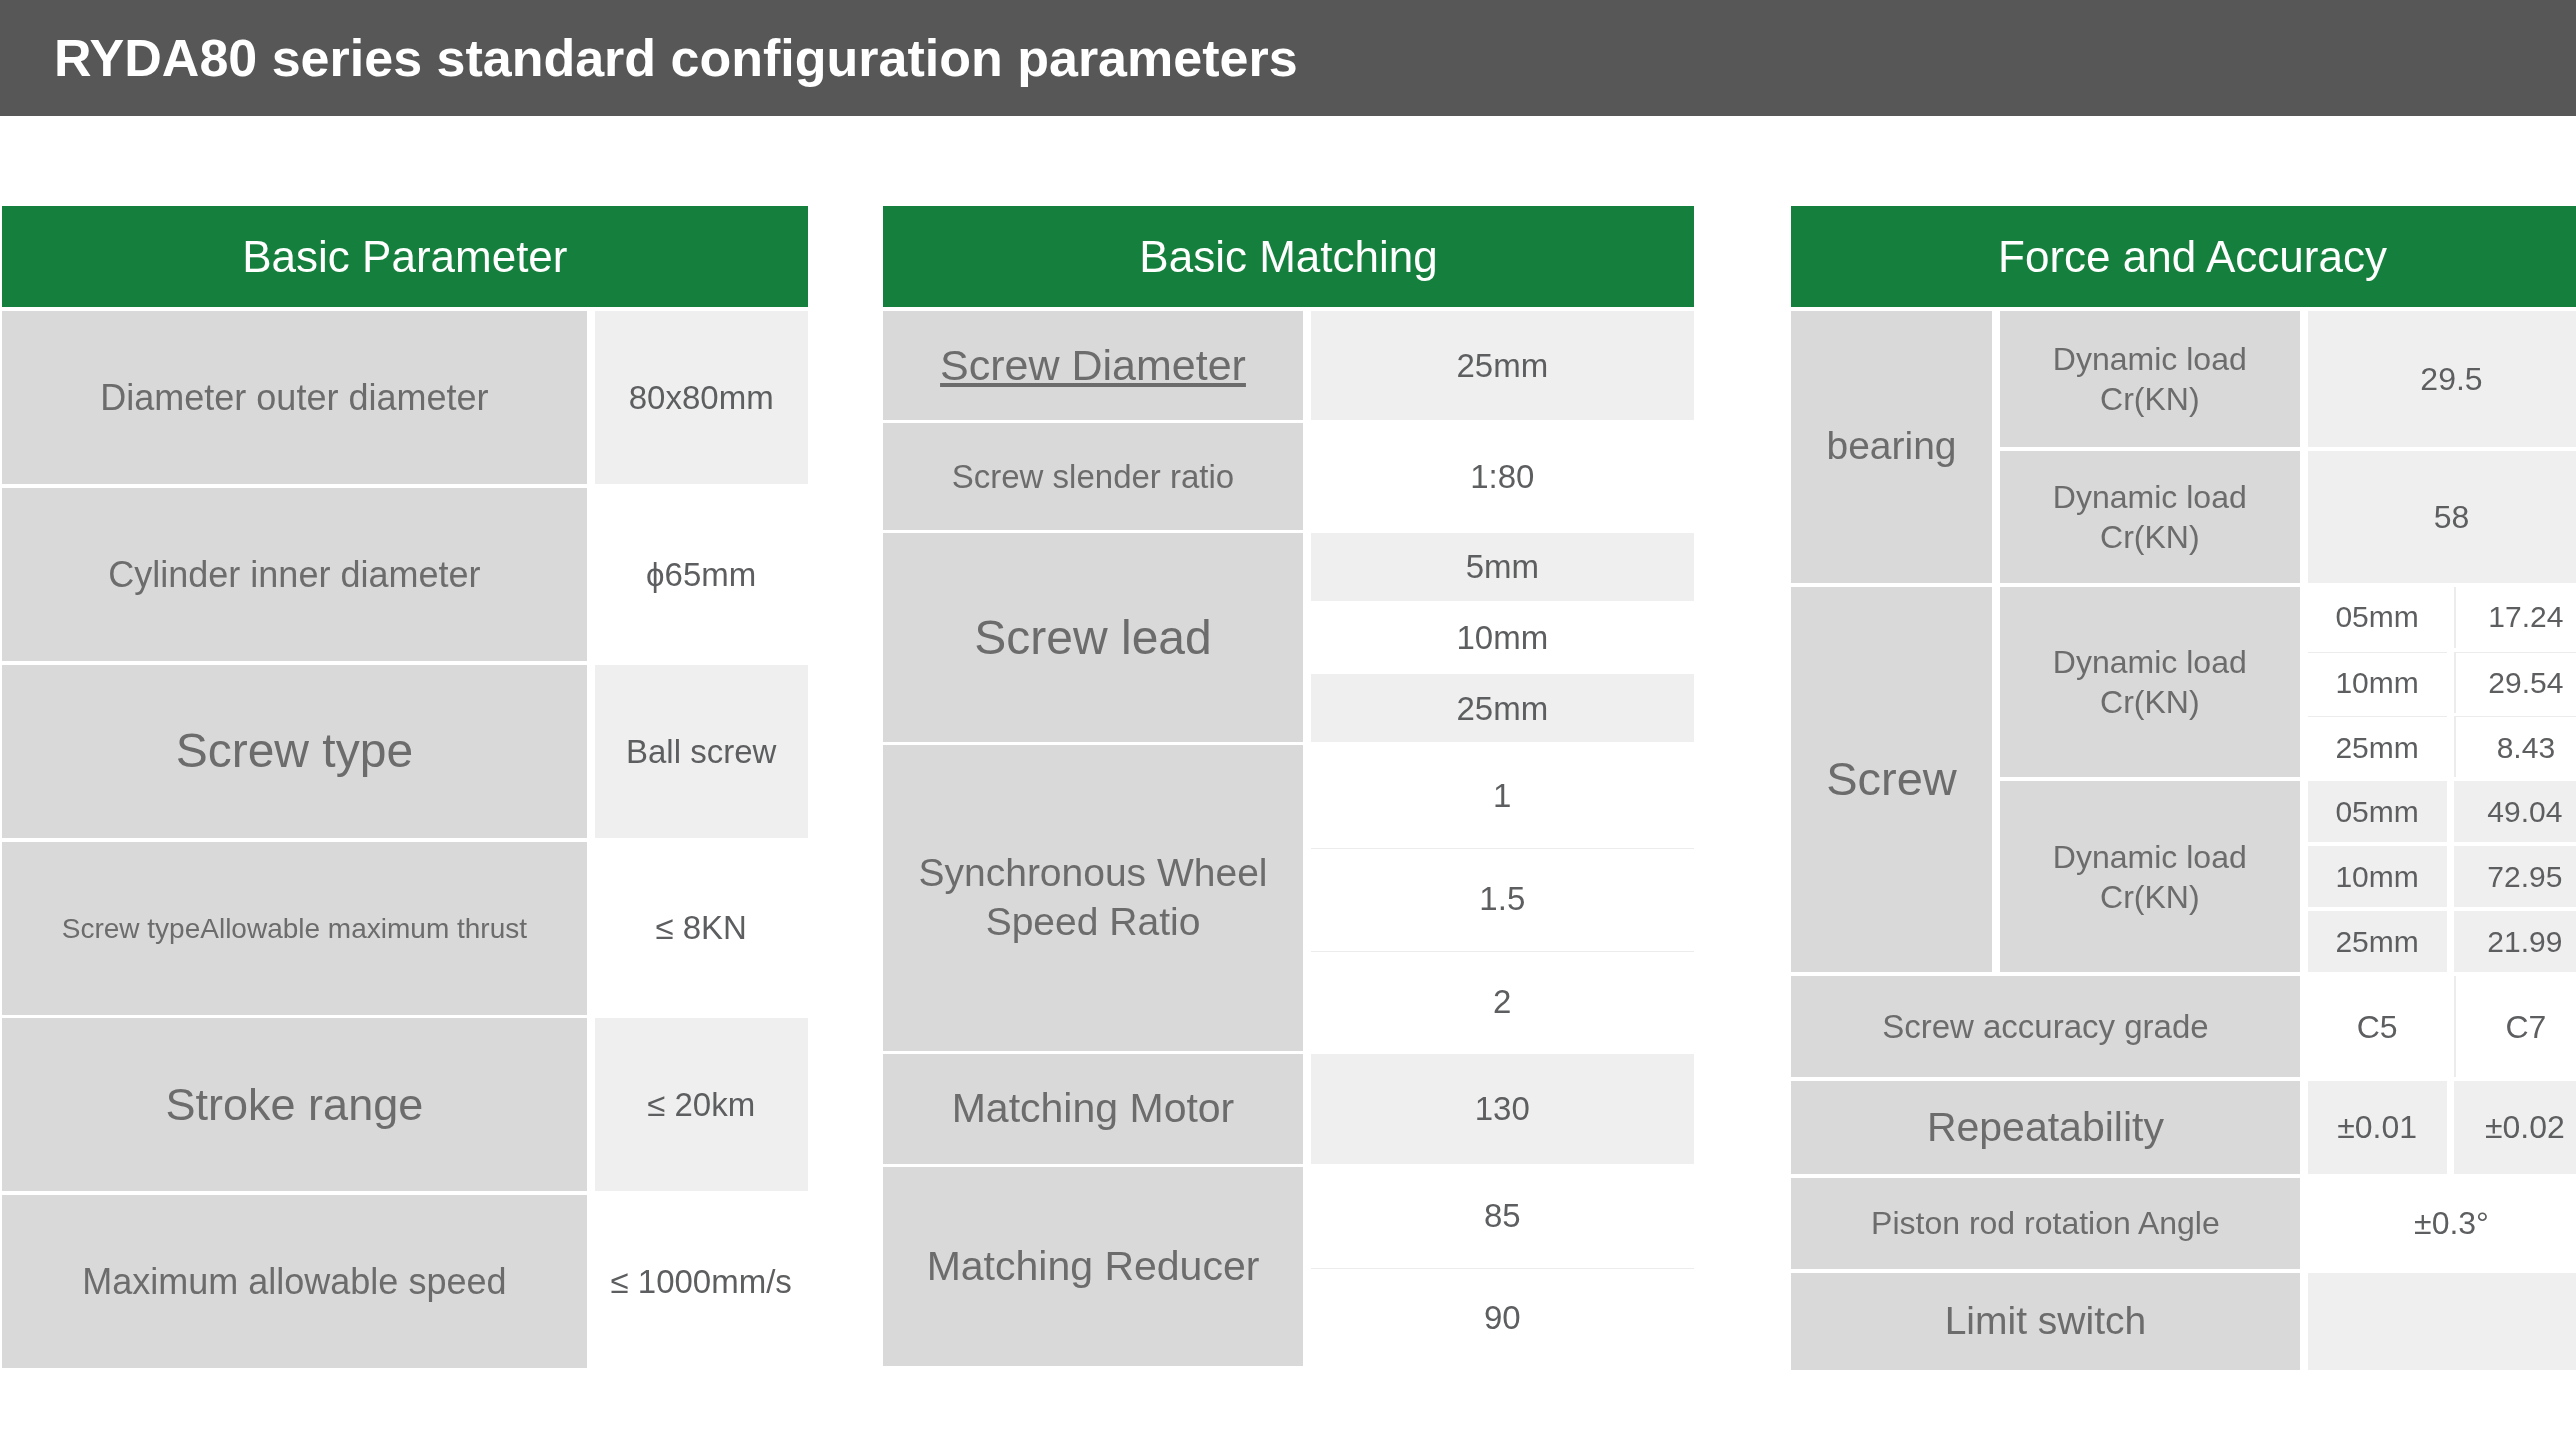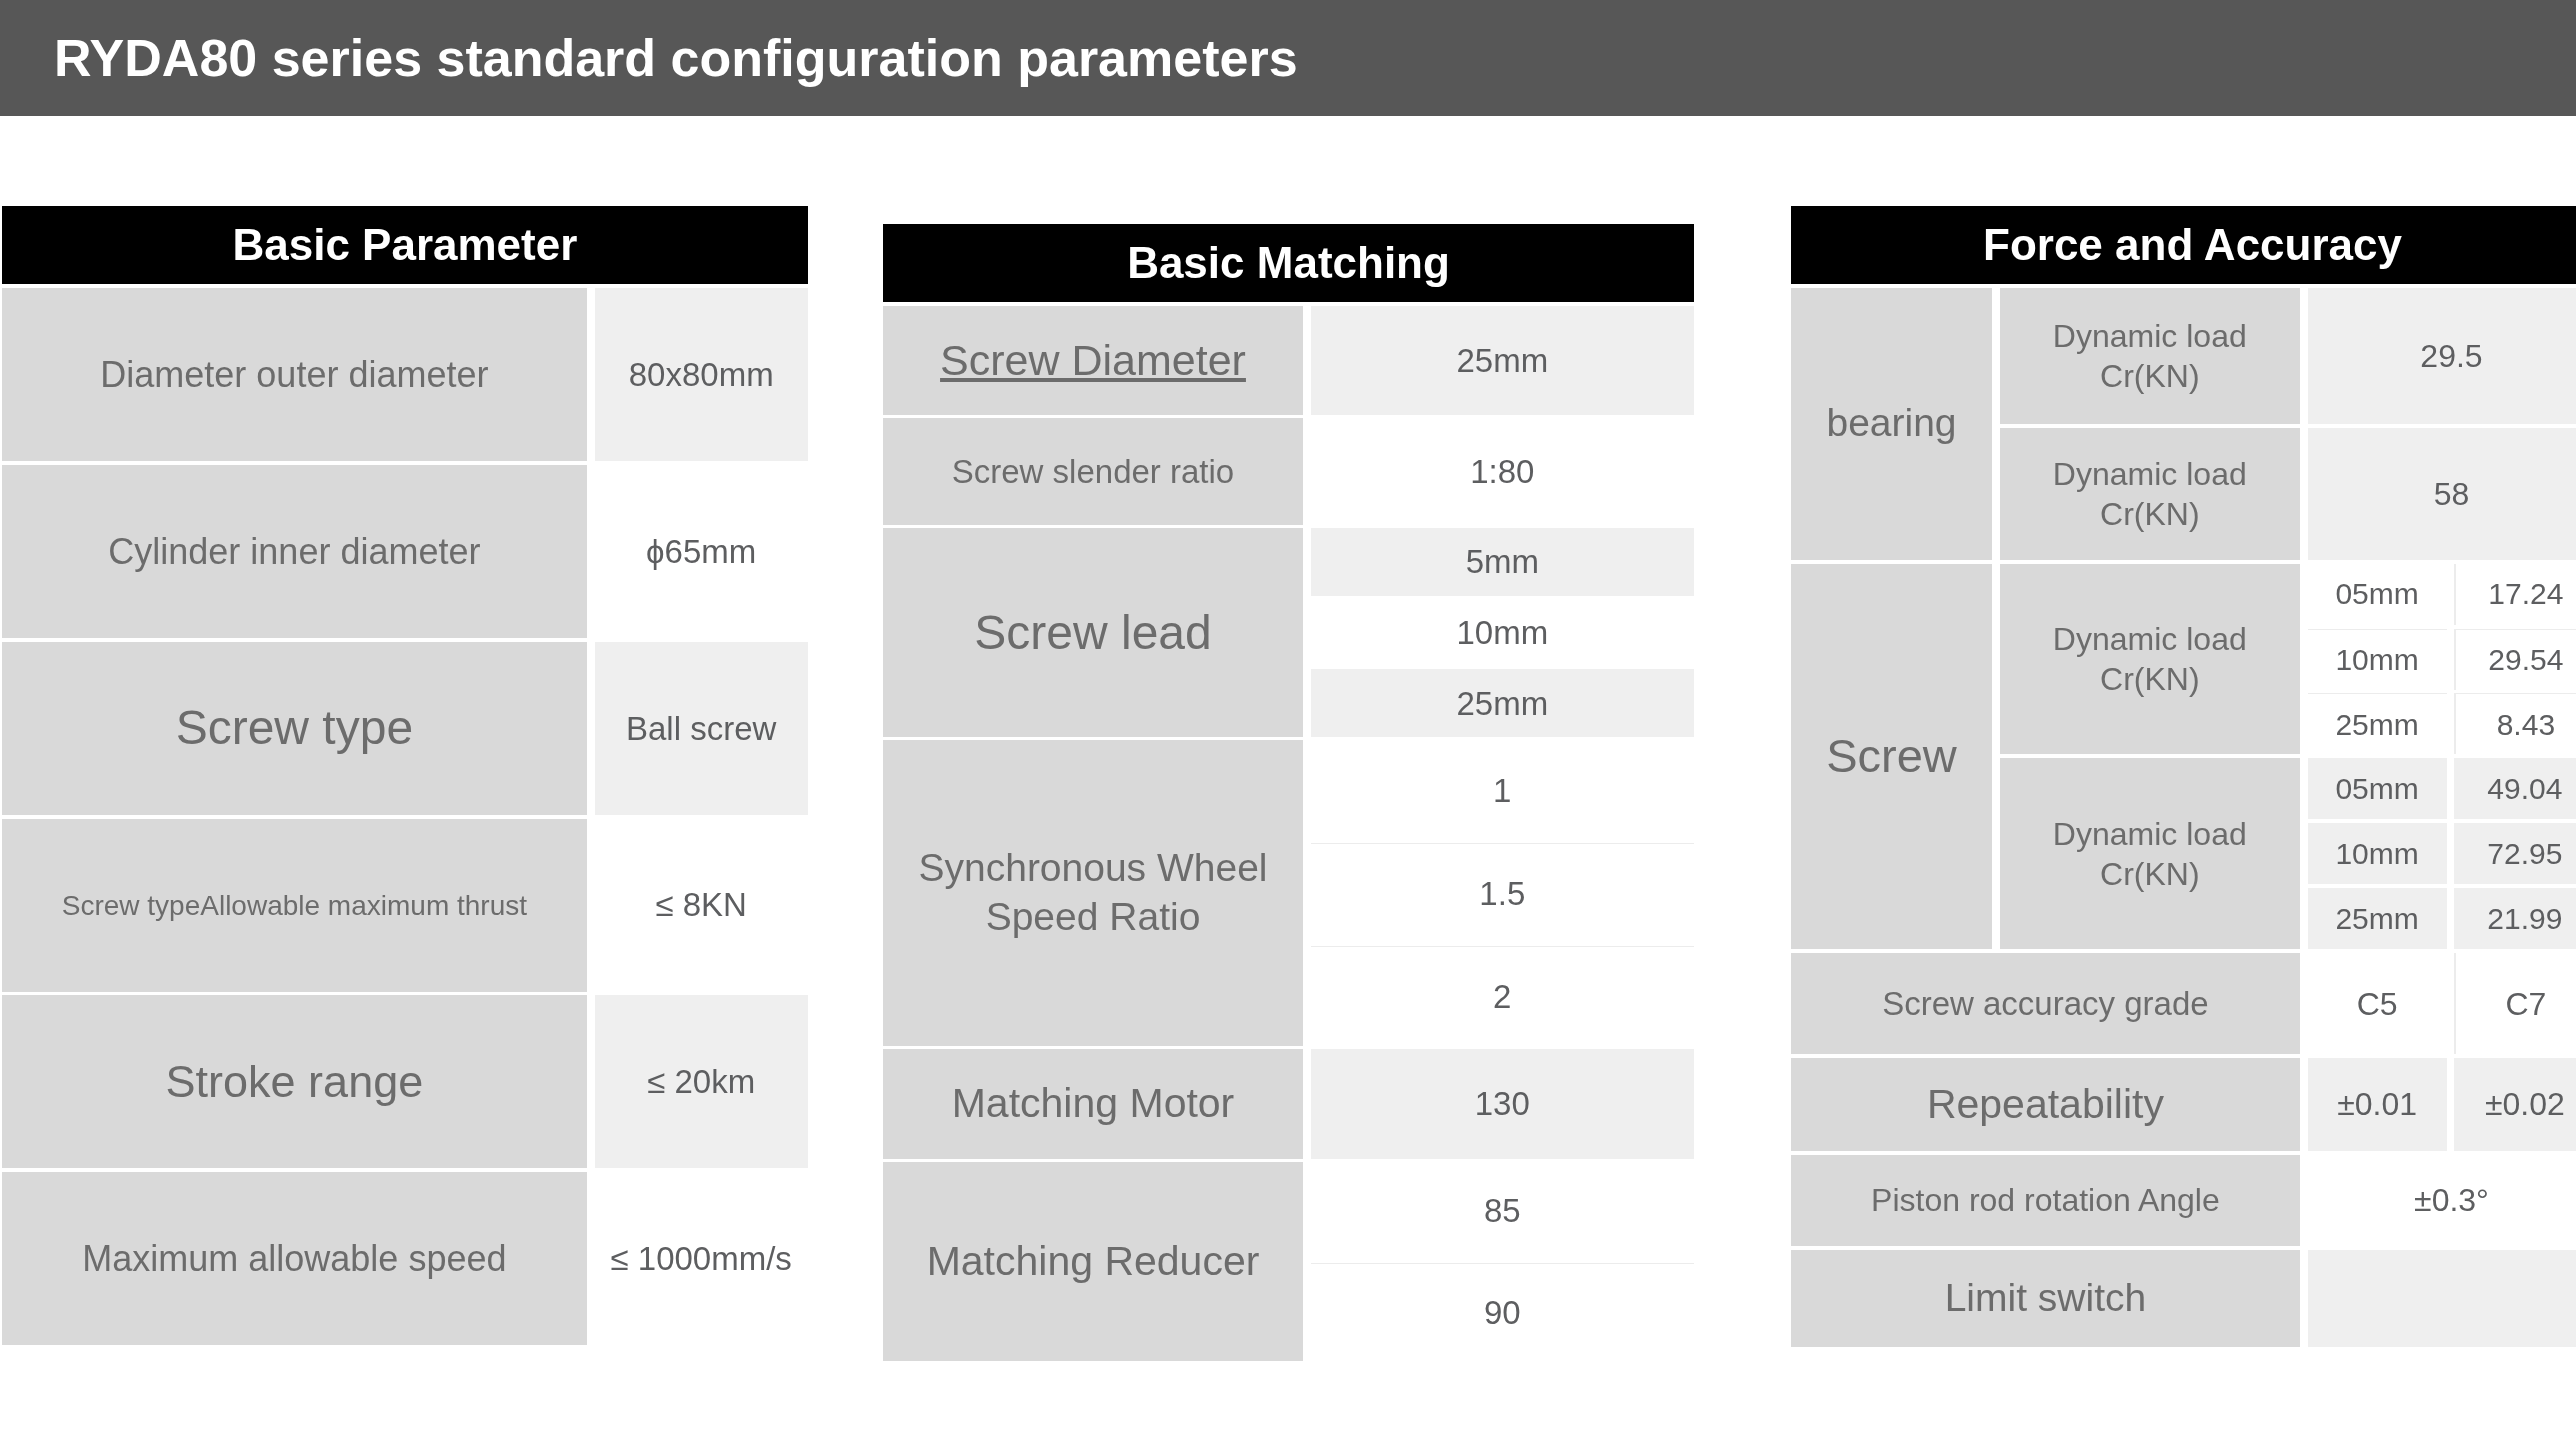--- a/index.html
+++ b/index.html
@@ -8,21 +8,21 @@
     font-family:"Liberation Sans", sans-serif;overflow:hidden;
   }
   .titlebar{
     position:absolute;left:0;top:0;width:2576px;height:116px;
     background:#575757;color:#ffffff;display:flex;align-items:center;
     font-size:52px;font-weight:bold;padding-left:54px;box-sizing:border-box;
     letter-spacing:0px;
   }
   .tbl{position:absolute;top:206px;}
   .thead{
-    height:78px;background:#000000;color:#ffffff;font-weight:bold;font-size:44px;
+    height:101px;background:#15803d;color:#ffffff;font-weight:normal;font-size:44px;
     display:flex;align-items:center;justify-content:center;margin-bottom:3.9px;
   }
   .grid{display:grid;}
   #g1{grid-template-columns:585px 213px;column-gap:7.8px;grid-auto-rows:173px;row-gap:3.9px;}
   #g2{grid-template-columns:420px 383px;column-gap:7.8px;
       grid-template-rows:109px 107px 68px 68px 68px 100px 100px 100px 110px 98px 98px;row-gap:2.9px;}
   #g3{grid-template-columns:201px 300px 139px 141px;column-gap:7.8px;
       grid-template-rows:136px 132px 61px 61px 61px 61px 61px 61px 101px 93px 91px 97px;row-gap:3.9px;}
   .c{
     display:flex;align-items:center;justify-content:center;text-align:center;
@@ -39,21 +39,21 @@
   .fs33{font-size:32px;}
   .fs34{font-size:33px;}
   .fs36{font-size:43px;text-decoration:underline;}
   .fs37{font-size:36px;}
   .fs40{font-size:39px;}
   .fs42{font-size:41px;}
   .fs46{font-size:45px;}
   .fs48{font-size:47px;}
   .fs50{font-size:48px;}
   #t1{left:1.9px;width:806px;}
-  #t2{left:883px;width:811px;margin-top:18px;}
+  #t2{left:883px;width:811px;}
   #t3{left:1768px;width:803px;padding-left:23px;}
 </style>
 </head>
 <body>
 
 <div class="titlebar">RYDA80 series standard configuration parameters</div>
 
 <div class="tbl" id="t1">
   <div class="thead">Basic Parameter</div>
   <div class="grid" id="g1">

